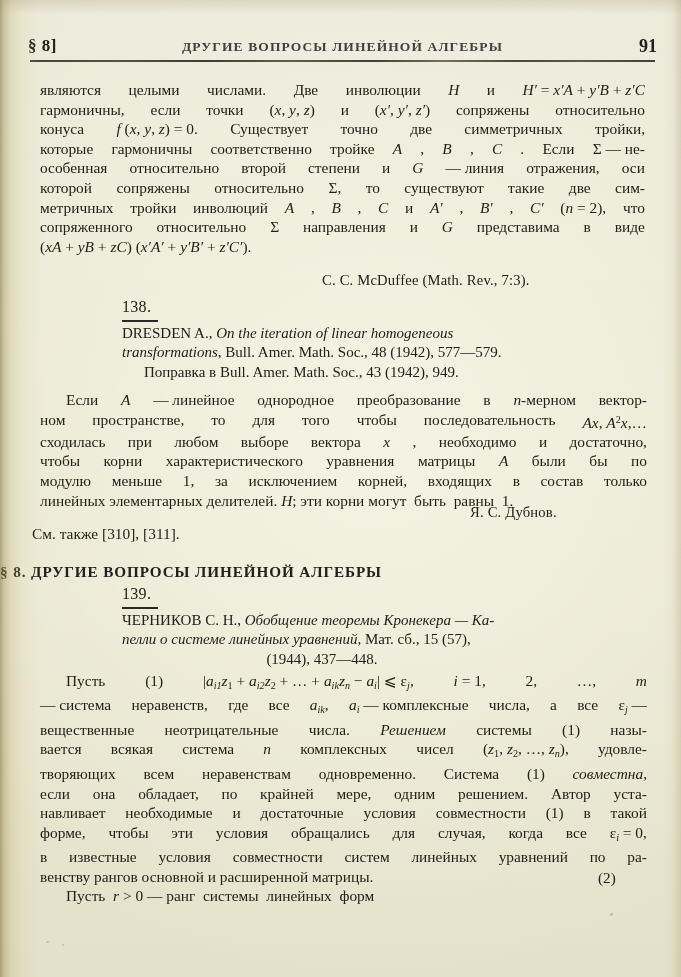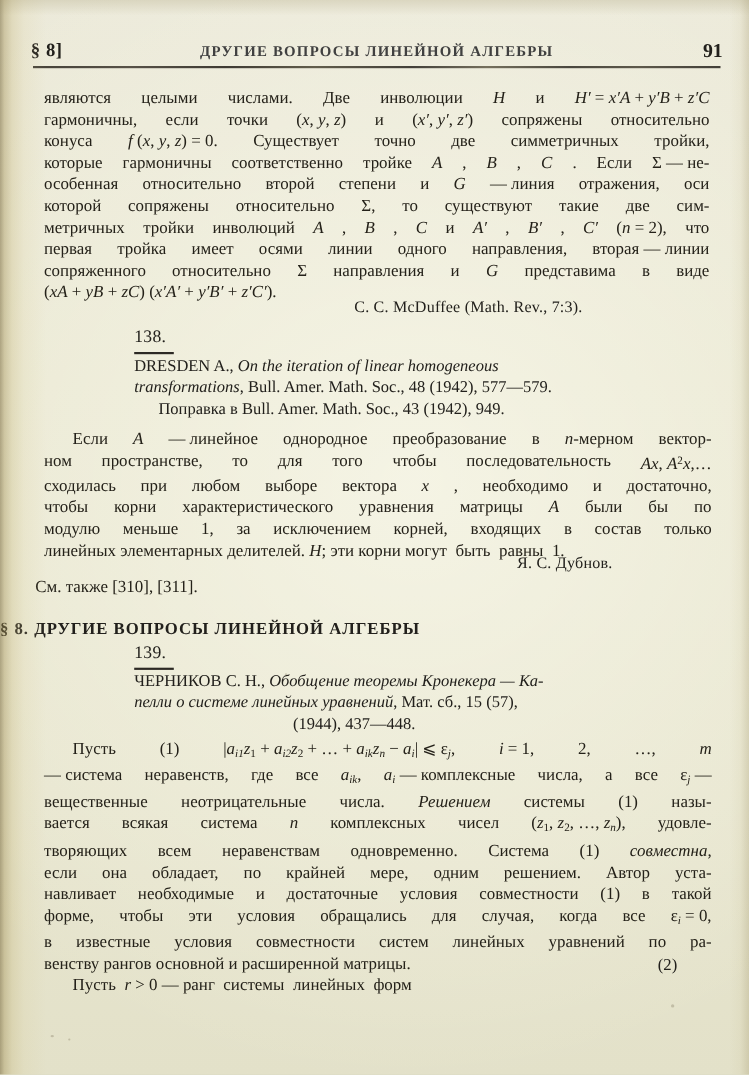--- a/index.html
+++ b/index.html
@@ -261,30 +261,20 @@
         <span>существуют</span>
           <span>такие</span>
           <span>две</span>
           <span>сим-</span>
       </div>
       <div class="jline">
         <span>метричных</span><span>тройки</span><span>инволюций</span>
         <span class="mi">A</span>,<span class="mi">B</span>,<span class="mi">C</span><span>и</span>
         <span class="mi">A′</span>,<span class="mi">B′</span>,<span class="mi">C′</span>
         <span>(<span class="mi">n</span> = 2),</span><span>что</span>
-      </div>
-      <div class="jline">
-        <span>первая</span>
-          <span>тройка</span>
-          <span>имеет</span>
-          <span>осями</span>
-          <span>линии</span>
-          <span>одного</span>
-        <span>направления,</span>
-          <span>вторая — линии</span>
       </div>
       <div class="jline">
         <span>сопряженного</span>
           <span>относительно</span>
           <span>Σ</span>
           <span>направления</span>
           <span>и</span>
         <span class="mi">G</span>
           <span>представима</span>
           <span>в</span>

